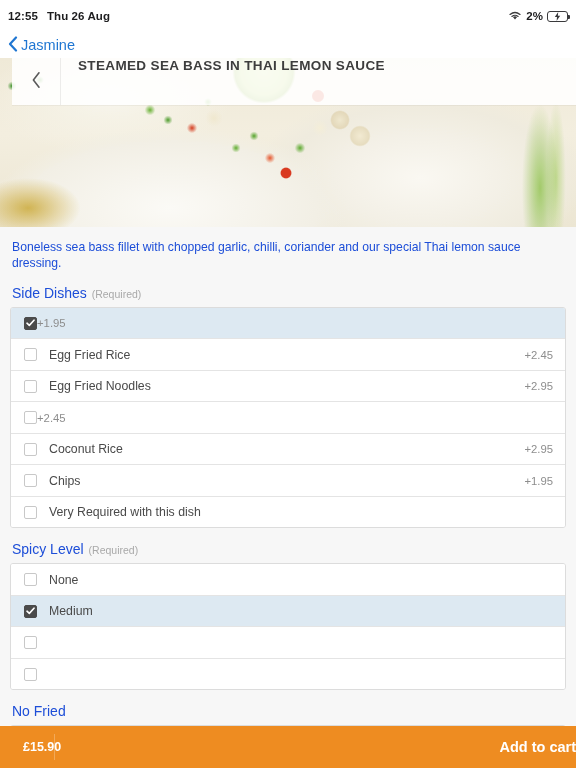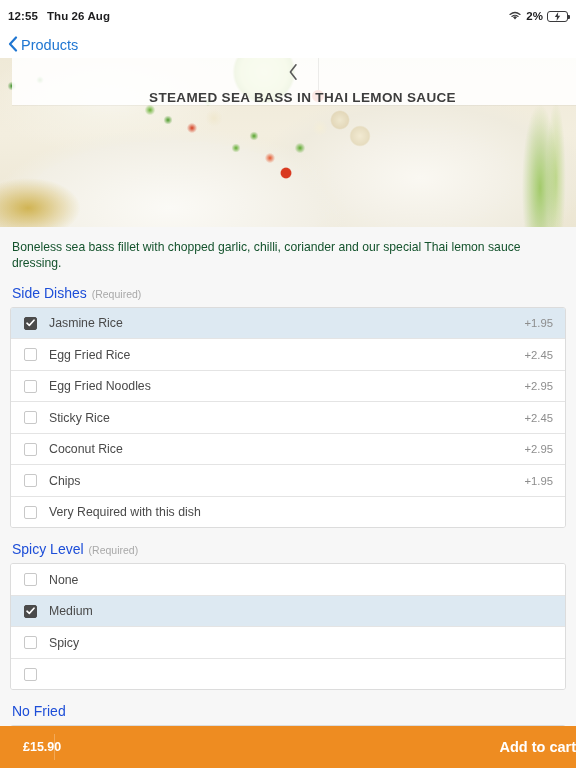--- a/index.html
+++ b/index.html
@@ -126,23 +126,22 @@
       radial-gradient(ellipse 150px 70px at 110px 40px, #f7f5ec 0%, rgba(247,245,236,0) 82%),
       linear-gradient(180deg, #efe9d8 0%, #f3eee0 45%, #ece6d4 100%);
     filter: saturate(1.05);
   }
   .title-overlay {
     position: absolute;
     top: 0; left: 12px; right: 0;
     height: 47px;
     background: rgba(255,255,255,0.88);
     display: flex;
-    align-items: center;
+    align-items: flex-start;
     box-shadow: 0 1px 0 rgba(0,0,0,0.04);
-    flex-direction: column;
   }
   .hero-back {
     width: 48px;
     height: 47px;
     display: flex;
     align-items: center;
     justify-content: center;
     border-right: 1px solid rgba(0,0,0,0.07);
     cursor: pointer;
   }
@@ -157,21 +156,21 @@
 
   
   .content {
     flex: 1 1 auto;
     background: #f7f7f7;
     padding: 0 10px;
     overflow: hidden;
   }
   .description {
     font-size: 12.2px;
-    color: #14532d;
+    color: #1d4ed8;
     padding: 12px 2px 0 2px;
     line-height: 1.35;
   }
   .section-head {
     padding: 13px 2px 6px 2px;
     display: flex;
     align-items: baseline;
     gap: 5px;
   }
   .section-title {
@@ -289,21 +288,21 @@
     </div>
   </div>
 
   <div class="navbar">
     <div class="back-link">
       <span class="back-chevron">
         <svg width="10" height="16" viewBox="0 0 10 16">
           <path d="M8 1.5 L2 8 L8 14.5" stroke="#1f76d2" stroke-width="2.2" fill="none" stroke-linecap="round" stroke-linejoin="round"></path>
         </svg>
       </span>
-      <span>Products</span>
+      <span>Jasmine</span>
     </div>
   </div>
 
   <div class="hero">
     <div class="photo"></div>
     <div class="title-overlay">
       <div class="hero-back">
         <span>
           <svg width="11" height="18" viewBox="0 0 11 18">
             <path d="M8 1.8 L2.4 9 L8 16.2" stroke="#5a5a5a" stroke-width="1.6" fill="none" stroke-linecap="round" stroke-linejoin="round"></path>
@@ -321,36 +320,34 @@
           <span class="section-title">Side Dishes</span>
           <span class="section-required">(Required)</span>
         </div>
         <div class="option-list">
           <div class="option-row selected">
             <span class="checkbox">
               <svg class="check-glyph" width="9" height="8" viewBox="0 0 9 8">
                 <path d="M1 4.2 L3.3 6.4 L8 1.2" stroke="#ffffff" stroke-width="1.6" fill="none" stroke-linecap="round" stroke-linejoin="round"></path>
               </svg>
             </span>
-            <span class="option-label">Jasmine Rice</span>
             <span class="option-price">+1.95</span>
           </div>
           <div class="option-row">
             <span class="checkbox"></span>
             <span class="option-label">Egg Fried Rice</span>
             <span class="option-price">+2.45</span>
           </div>
           <div class="option-row">
             <span class="checkbox"></span>
             <span class="option-label">Egg Fried Noodles</span>
             <span class="option-price">+2.95</span>
           </div>
           <div class="option-row">
             <span class="checkbox"></span>
-            <span class="option-label">Sticky Rice</span>
             <span class="option-price">+2.45</span>
           </div>
           <div class="option-row">
             <span class="checkbox"></span>
             <span class="option-label">Coconut Rice</span>
             <span class="option-price">+2.95</span>
           </div>
           <div class="option-row">
             <span class="checkbox"></span>
             <span class="option-label">Chips</span>
@@ -376,21 +373,20 @@
             <span class="checkbox">
               <svg class="check-glyph" width="9" height="8" viewBox="0 0 9 8">
                 <path d="M1 4.2 L3.3 6.4 L8 1.2" stroke="#ffffff" stroke-width="1.6" fill="none" stroke-linecap="round" stroke-linejoin="round"></path>
               </svg>
             </span>
             <span class="option-label">Medium</span>
             <span class="option-price"></span>
           </div>
           <div class="option-row">
             <span class="checkbox"></span>
-            <span class="option-label">Spicy</span>
             <span class="option-price"></span>
           </div>
           <div class="option-row">
             <span class="checkbox"></span>
             <span class="option-price"></span>
           </div>
         </div>
         <div class="section-head">
           <span class="section-title">No Fried</span>
         </div>

